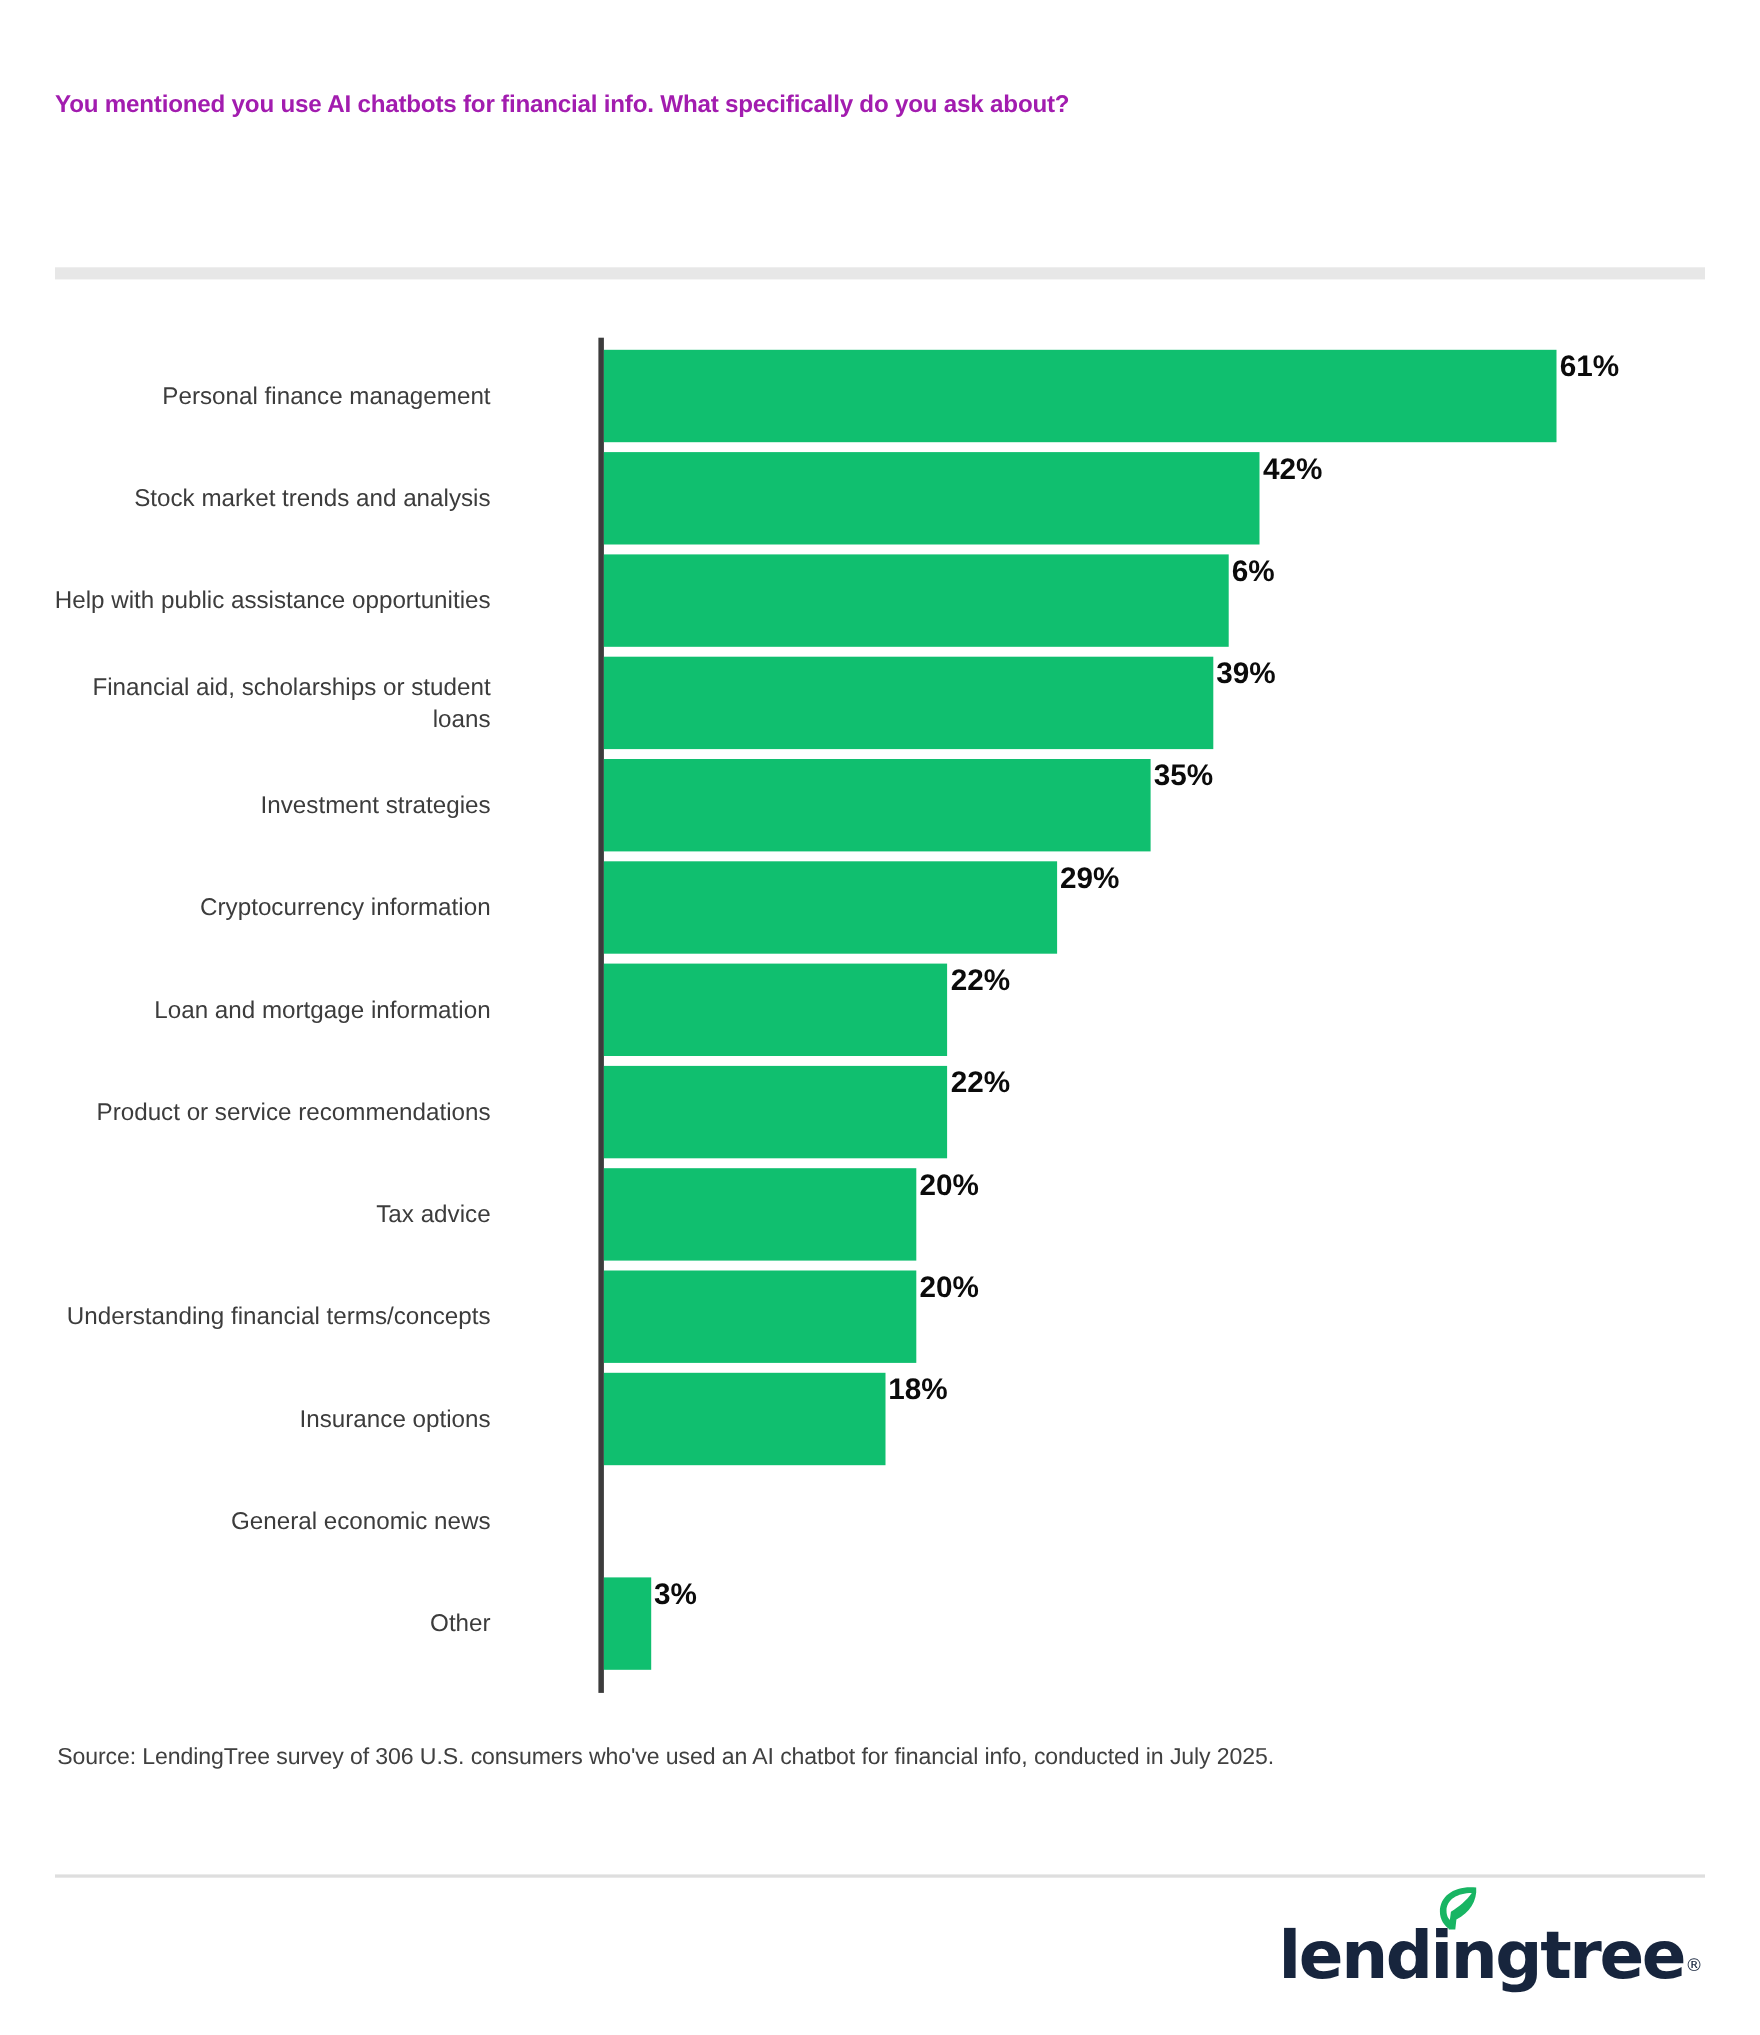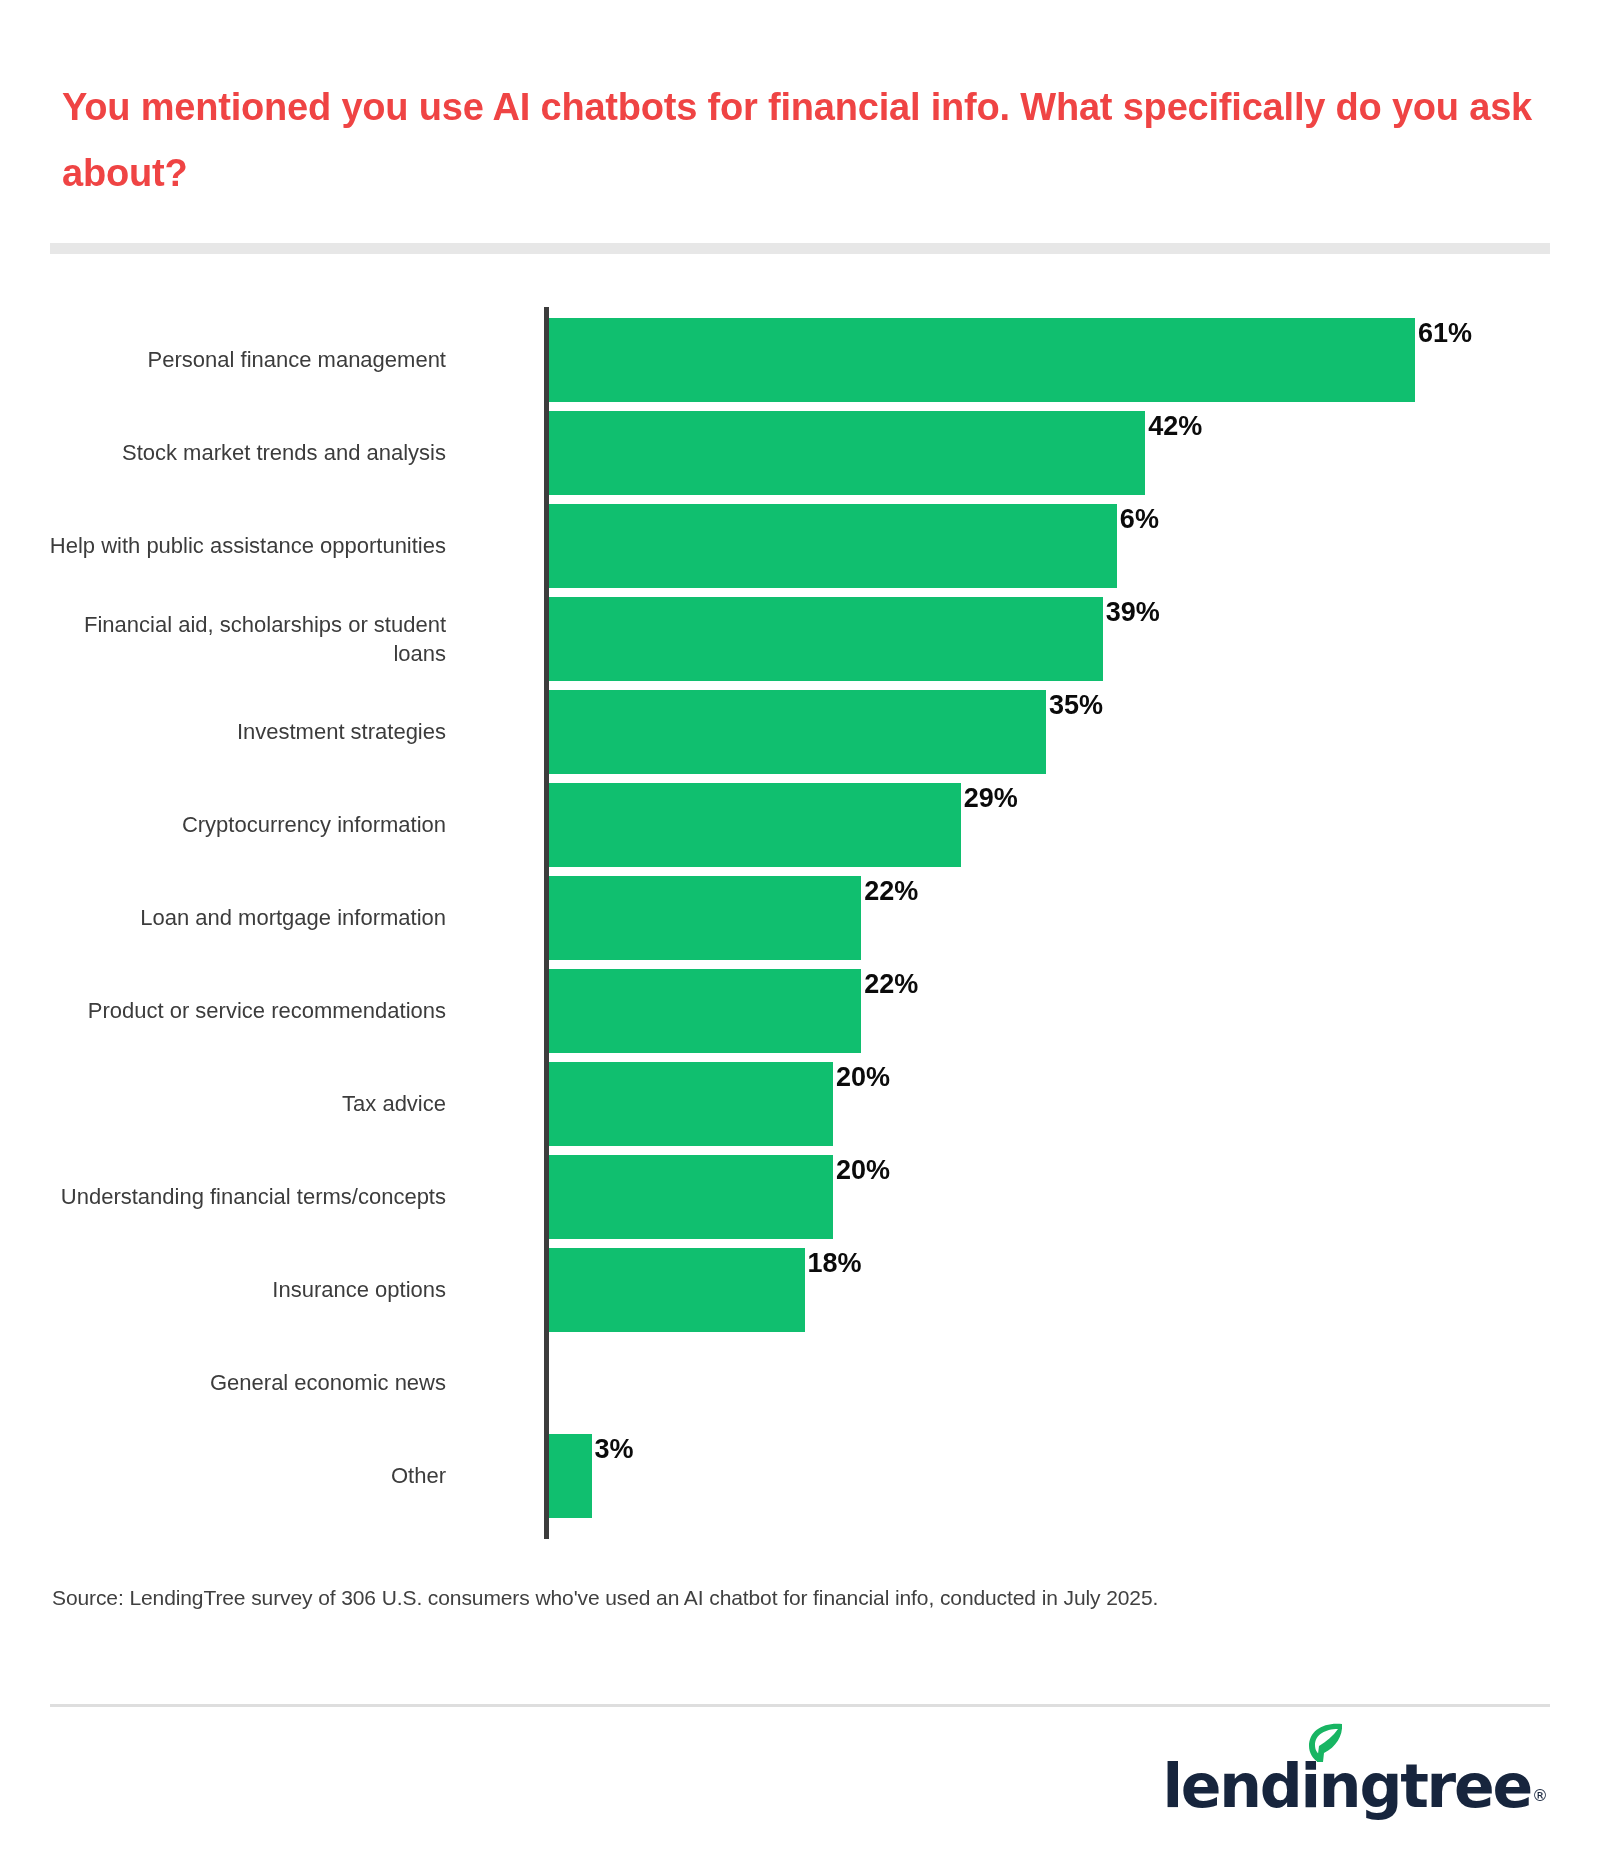--- a/index.html
+++ b/index.html
@@ -18,26 +18,26 @@
 
   
   .header {
     position: absolute;
     left: 50px;
     top: 62px;
     width: 1500px;
   }
   .chart-title {
     font-family: "Liberation Sans", sans-serif;
-    font-size: 38px;
+    font-size: 22px;
     line-height: 66px;
     font-weight: bold;
-    color: #ef4444;
+    color: #a21caf;
     letter-spacing: -0.2px;
-    margin: 12px;
+    margin: 0;
     max-width: 1480px;
   }
 
   .header-rule {
     position: absolute;
     left: 50px;
     top: 243px;
     width: 1500px;
     height: 11px;
     background: #e7e7e7;
@@ -122,21 +122,21 @@
     width: 1500px;
     height: 3px;
     background: #dedede;
   }
   .brand-logo {
     position: absolute;
     right: 52px;
     top: 1748px;
     height: 76px;
     display: flex;
-    align-items: center;
+    align-items: flex-start;
   }
   .logo-lockup {
     position: relative;
     display: inline-block;
   }
   .logo-word {
     font-family: "DejaVu Sans", sans-serif;
     font-size: 60px;
     font-weight: bold;
     color: #17253d;

